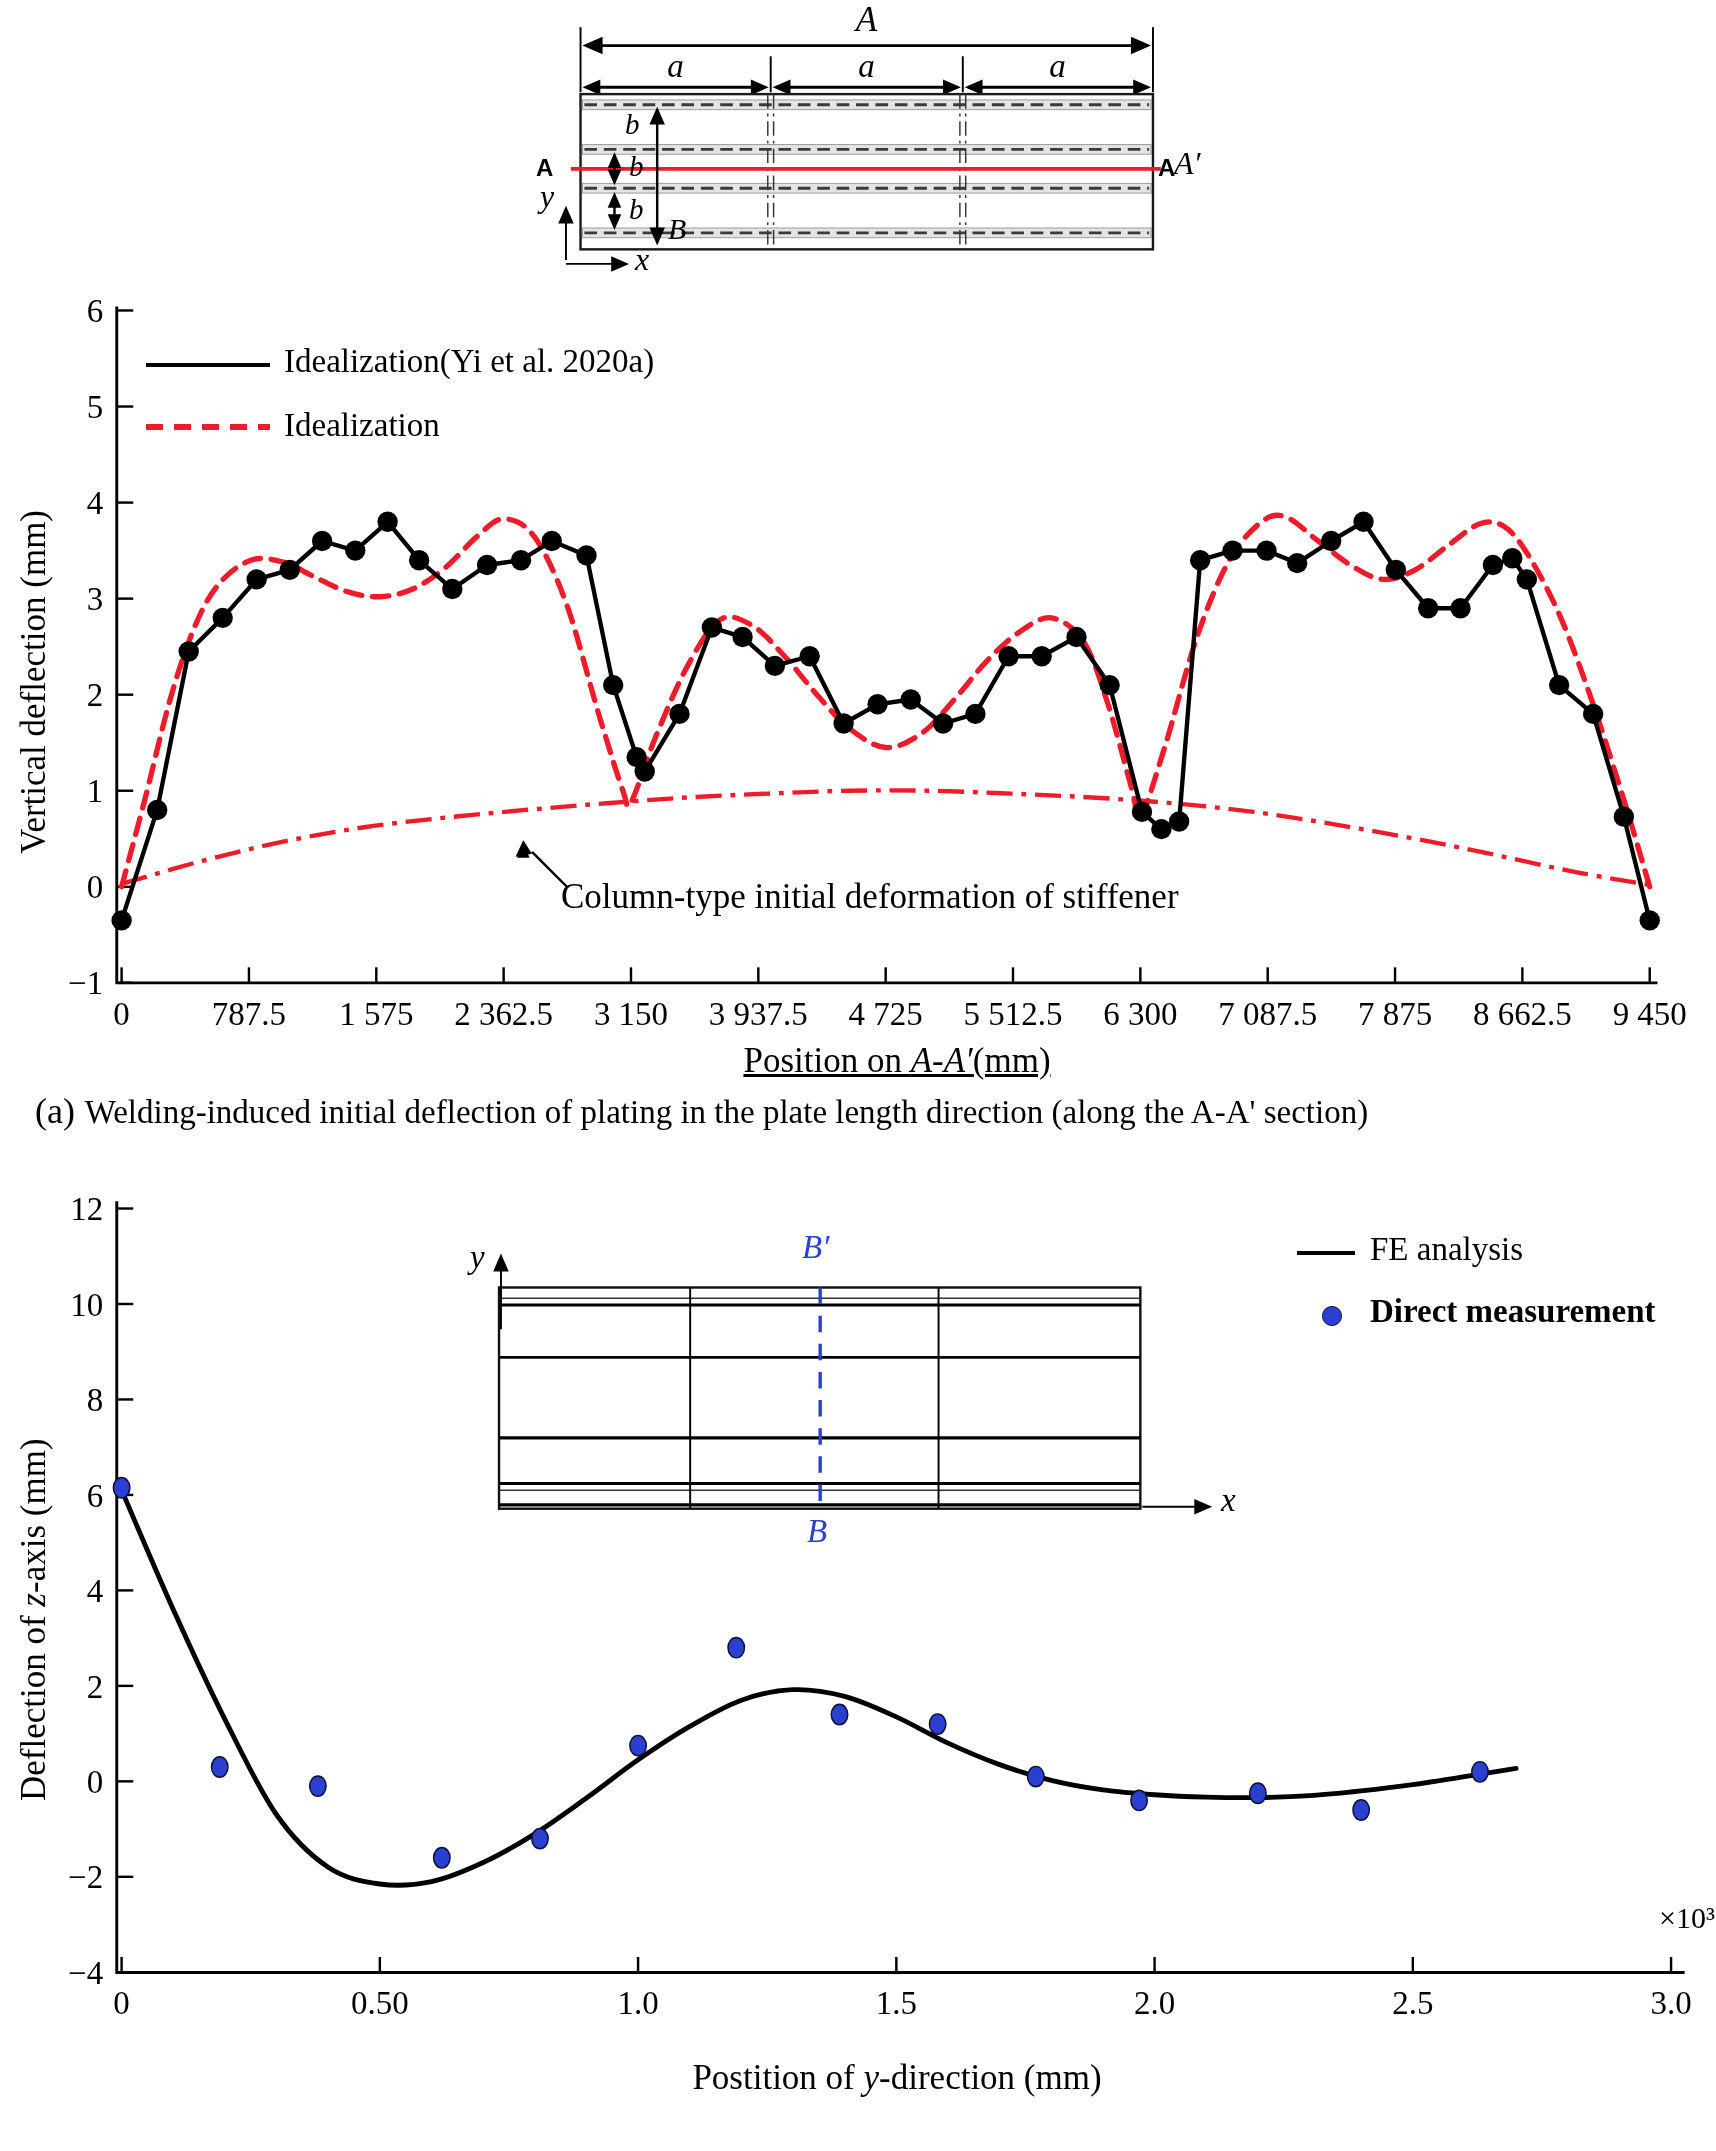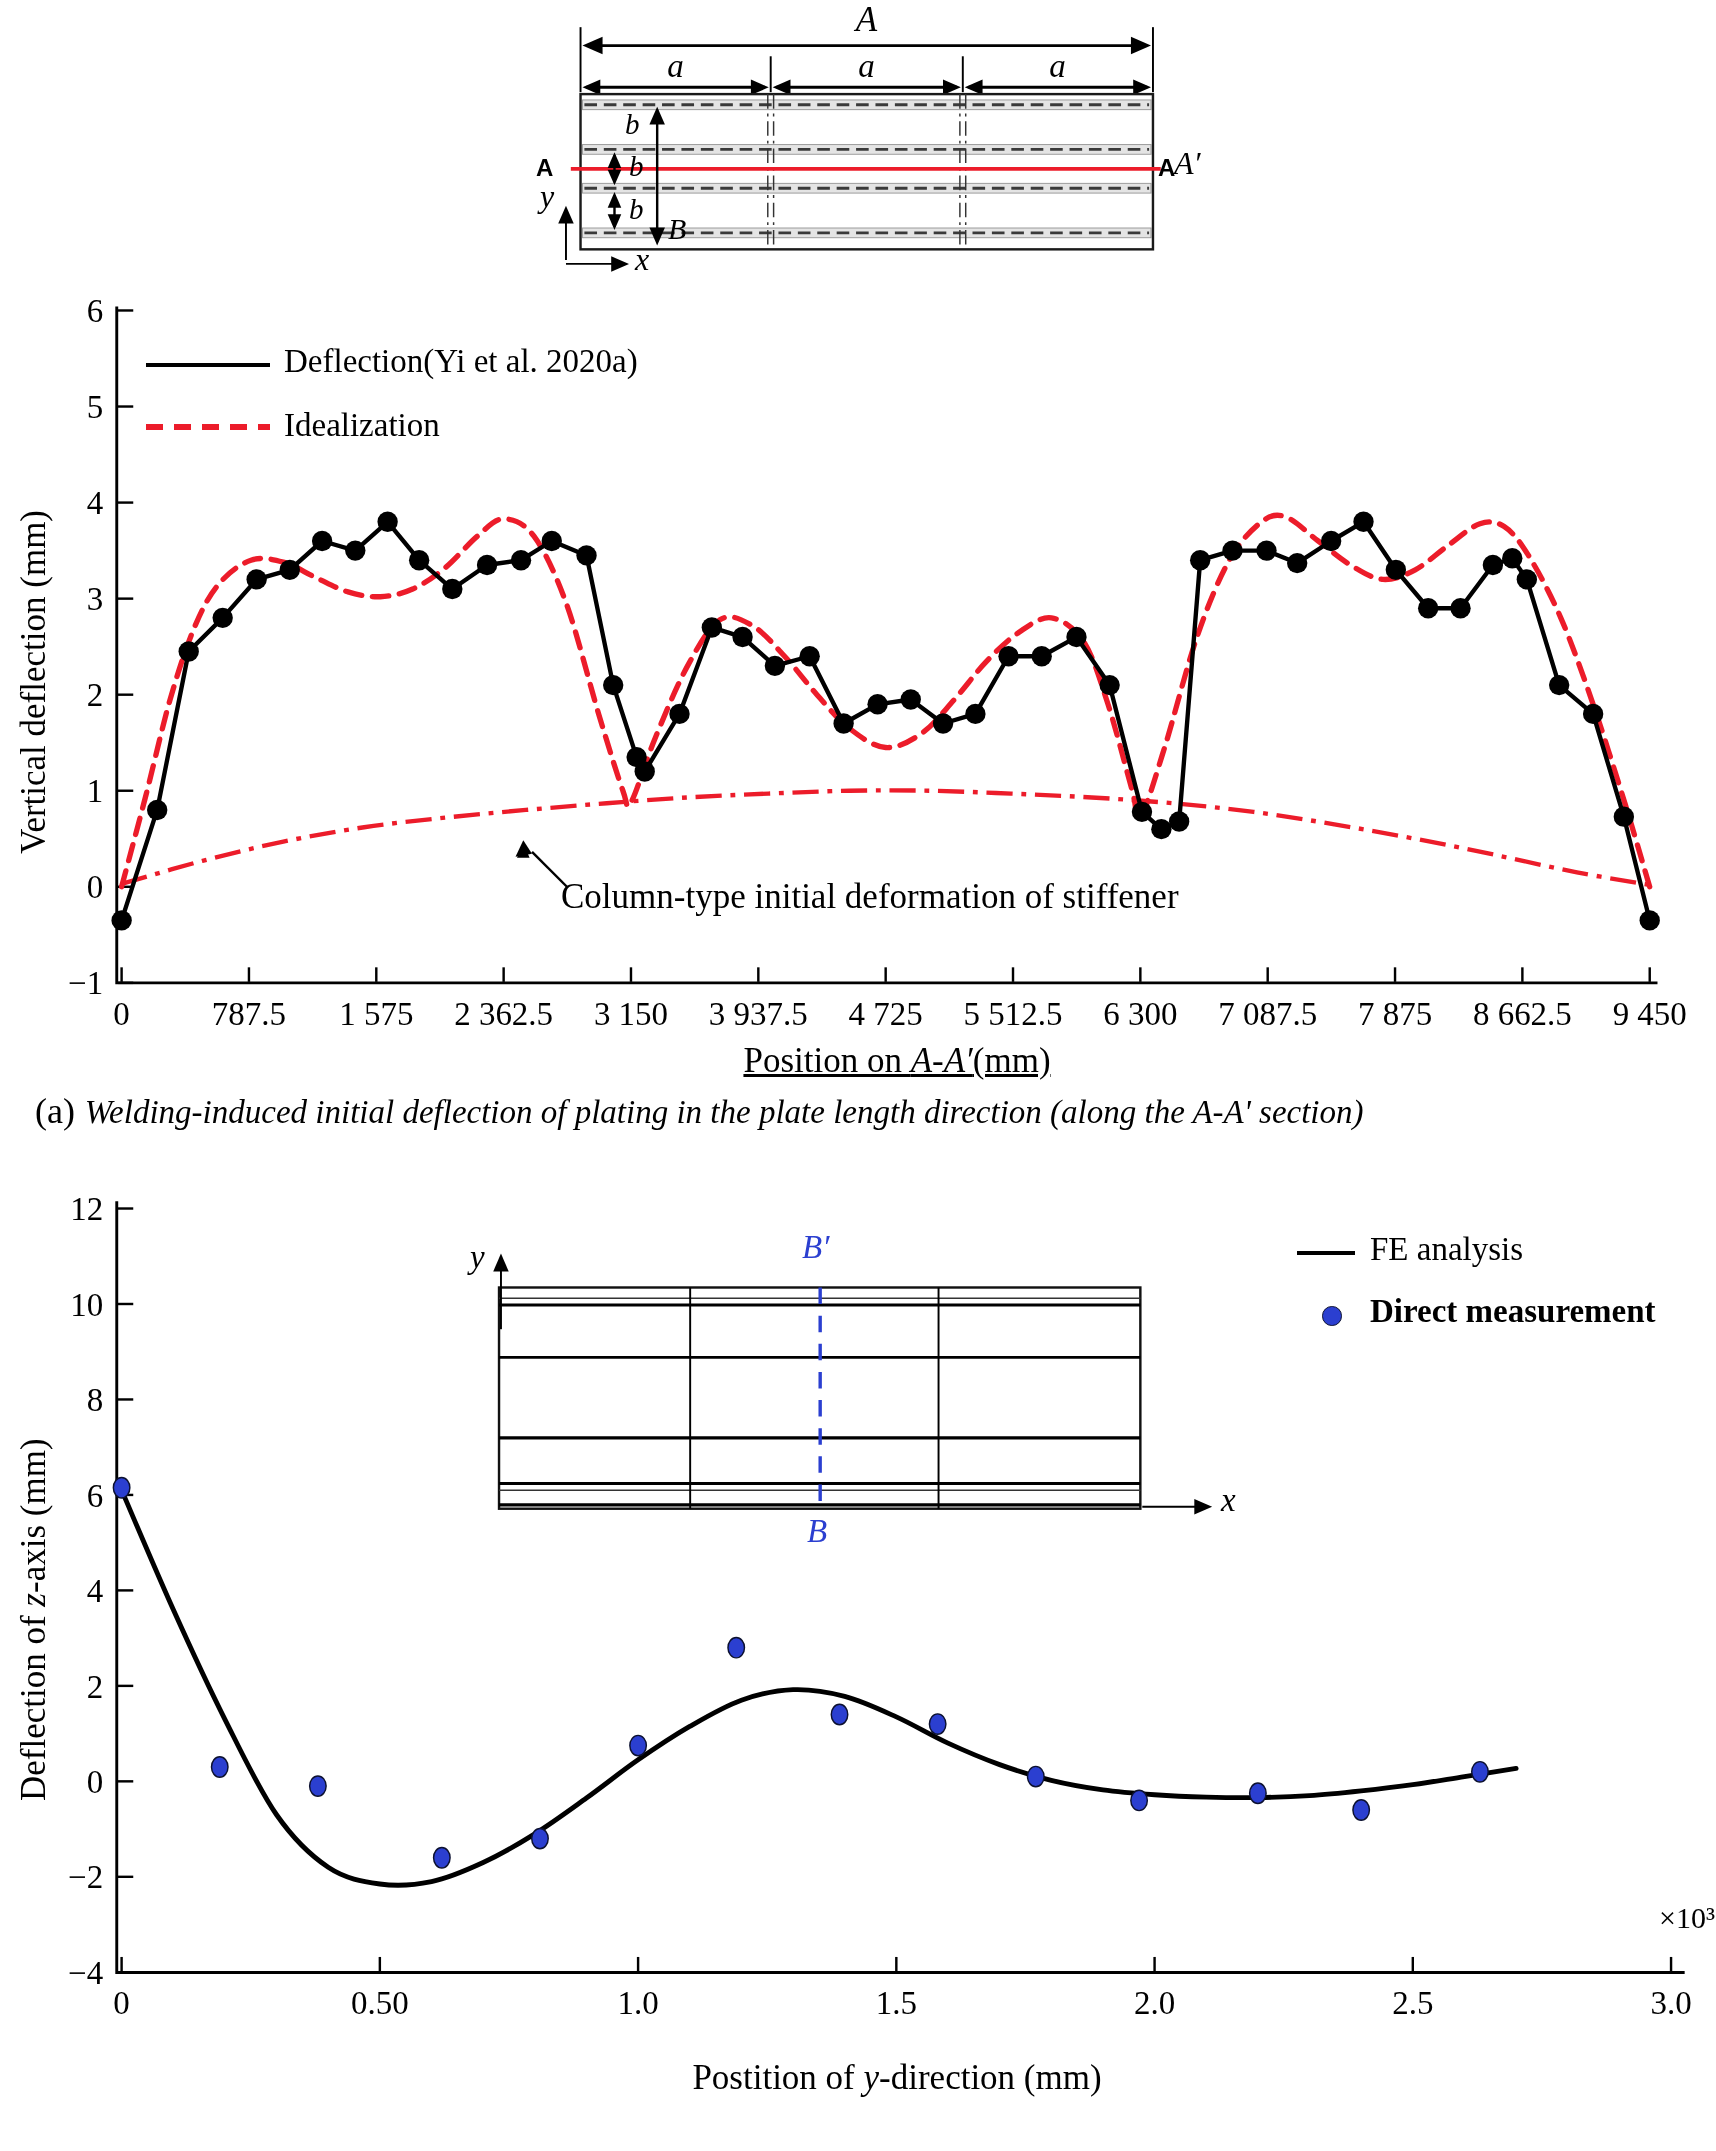--- a/index.html
+++ b/index.html
@@ -8,21 +8,21 @@
   svg.fig{position:absolute;left:0;top:0;}
   .lbl{position:absolute;white-space:nowrap;line-height:1.05;}
   .it{font-style:italic;}
   .sans{font-family:"Liberation Sans","DejaVu Sans",sans-serif;font-weight:bold;}
   .center{text-align:center;}
   .legend-sample{position:absolute;}
   .vlabel{position:absolute;transform:rotate(-90deg);transform-origin:left top;white-space:nowrap;}
   .dash-red{background:repeating-linear-gradient(90deg,#ec1c2a 0 17.5px,rgba(0,0,0,0) 17.5px 28px);}
   .dot-sample{position:absolute;border-radius:50%;}
   .caption .marker{font-size:36px;margin-right:9.7px;}
-  .caption .text{font-size:33px;font-style:italic;}
+  .caption .text{font-size:33px;}
 </style>
 </head>
 <body>
 
 <div class="canvas">
 
   <svg class="fig" id="fig" width="1717" height="2151" viewBox="0 0 1769 2217">
       <path d="M120,316 L120,1013 L1708,1013" fill="none" stroke="#000" stroke-width="3"></path>
       <line x1="121" y1="320" x2="137" y2="320" stroke="#000" stroke-width="2.5"></line>
       <text x="106" y="332" font-size="34" font-family="&quot;Liberation Serif&quot;,&quot;DejaVu Serif&quot;,serif" fill="#000" text-anchor="end">6</text>
@@ -239,21 +239,21 @@
   <div class="lbl it" style="left:629px;top:151px;font-size:29px;">b</div>
   <div class="lbl it" style="left:629px;top:194px;font-size:29px;">b</div>
   <div class="lbl it" style="left:668px;top:213px;font-size:30px;">B</div>
   <div class="lbl sans" style="left:536px;top:155px;font-size:24px;">A</div>
   <div class="lbl sans" style="left:1158px;top:155px;font-size:24px;">A</div>
   <div class="lbl it" style="left:1174px;top:147px;font-size:32px;">A′</div>
   <div class="lbl it" style="left:540px;top:180px;font-size:32px;">y</div>
   <div class="lbl it" style="left:635px;top:243px;font-size:32px;">x</div>
 
   <div class="legend-sample" style="left:146px;top:363px;width:124px;height:3.9px;background:#000;"></div>
-  <div class="lbl" style="left:284px;top:344px;font-size:33px;">Deflection(Yi et al. 2020a)</div>
+  <div class="lbl" style="left:284px;top:344px;font-size:33px;">Idealization(Yi et al. 2020a)</div>
   <div class="legend-sample dash-red" style="left:146px;top:424px;width:124px;height:5.8px;"></div>
   <div class="lbl" style="left:284px;top:408px;font-size:33px;">Idealization</div>
 
   <div class="lbl" style="left:561px;top:879px;font-size:35px;text-align:right;">Column-type initial deformation of stiffener</div>
 
   <div class="lbl center" style="left:412px;top:1043px;width:970px;font-size:35px;text-decoration:underline;">
     <span>Position on </span><span class="it">A-A′</span><span>(mm)</span>
   </div>
   <div class="vlabel" style="left:13.6px;top:854px;font-size:35px;">Vertical deflection (mm)</div>
 

